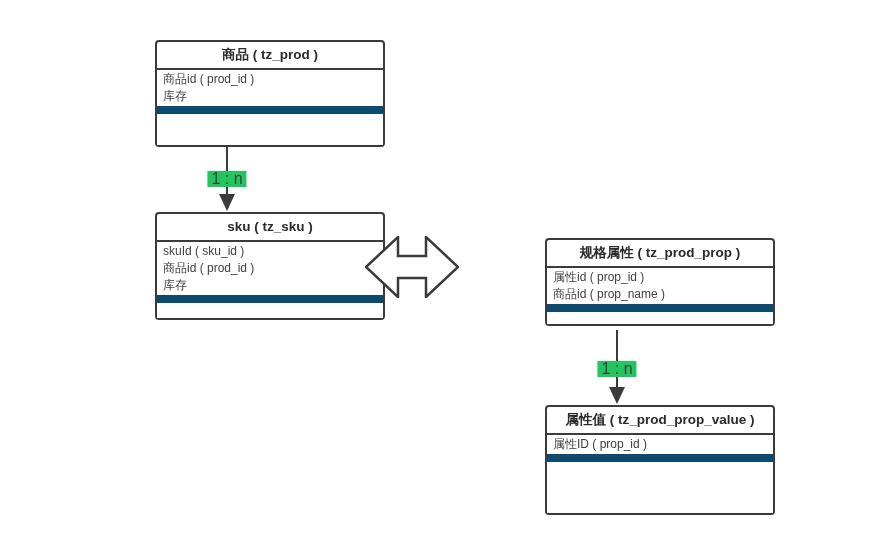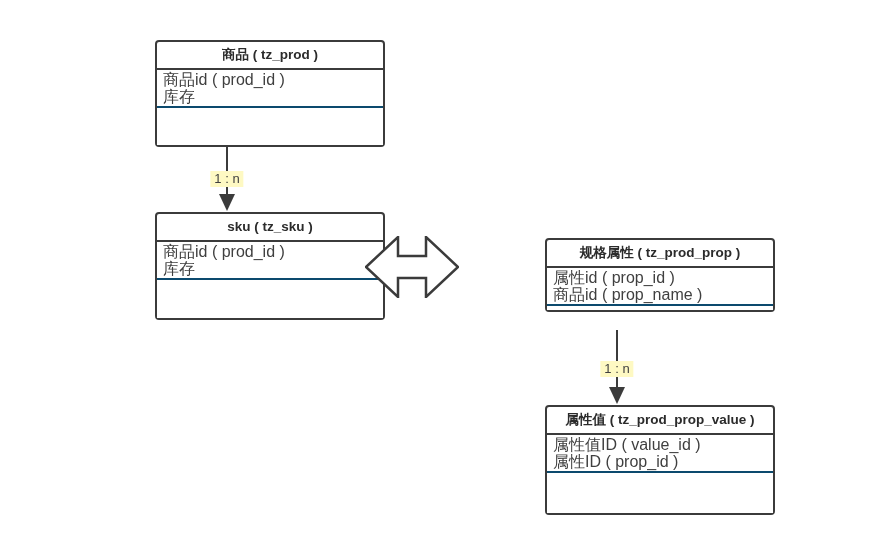--- a/index.html
+++ b/index.html
@@ -31,23 +31,23 @@
     line-height: 26px;
     text-align: center;
     font-weight: bold;
     font-size: 13.5px;
     color: #2b2b2b;
     border-bottom: 2px solid #3b3b3b;
     white-space: nowrap;
     overflow: hidden;
   }
   .entity-fields {
-    border-bottom: 2px solid #0c4a6e;
+    border-bottom: 8px solid #0c4a6e;
     padding: 1px 16px 1px 6px;
-    font-size: 16px;
+    font-size: 12px;
   }
   .field {
     line-height: 17px;
     white-space: nowrap;
   }
   .entity-empty {
     flex: 1;
     background: #ffffff;
   }
   .vline {
@@ -59,23 +59,23 @@
     position: absolute;
     width: 0;
     height: 0;
     border-left: 8px solid transparent;
     border-right: 8px solid transparent;
     border-top: 17px solid #3b3b3b;
   }
   .card-label {
     position: absolute;
     transform: translateX(-50%);
-    background: #fef9c3;
+    background: #22c55e;
     padding: 0 4px;
-    font-size: 13px;
+    font-size: 16px;
     line-height: 16px;
     color: #3f3f3f;
     white-space: nowrap;
   }
   .double-arrow {
     position: absolute;
     left: 365px;
     top: 236px;
     width: 94px;
     height: 62px;
@@ -95,45 +95,45 @@
     <div class="entity-empty"></div>
   </div>
 
   <div class="vline" style="left:226px; top:147px; height:47px;"></div>
   <div class="card-label" style="left:227px; top:171px;">1 : n</div>
   <div class="arrow-down" style="left:219px; top:194px;"></div>
 
   <div class="entity" style="left:112px; top:212px; width:230px; height:108px;justify-content:space-between;">
     <div class="entity-title">sku ( tz_sku )</div>
     <div class="entity-fields">
+      <div class="field">skuId ( sku_id )</div>
       <div class="field">商品id ( prod_id )</div>
       <div class="field">库存</div>
     </div>
     <div class="entity-empty"></div>
   </div>
 
   <svg class="double-arrow" viewBox="0 0 94 62">
     <polygon points="1,31 33,1 33,20 61,20 61,1 93,31 61,61 61,42 33,42 33,61" fill="#ffffff" stroke="#3b3b3b" stroke-width="2.5" stroke-linejoin="miter"></polygon>
   </svg>
 
-  <div class="entity" style="left:502px; top:238px; width:230px; height:74px;">
+  <div class="entity" style="left:502px; top:238px; width:230px; height:88px;">
     <div class="entity-title">规格属性 ( tz_prod_prop )</div>
     <div class="entity-fields">
       <div class="field">属性id ( prop_id )</div>
       <div class="field">商品id ( prop_name )</div>
     </div>
     <div class="entity-empty"></div>
   </div>
 
   <div class="vline" style="left:616px; top:330px; height:57px;"></div>
   <div class="card-label" style="left:617px; top:361px;">1 : n</div>
   <div class="arrow-down" style="left:609px; top:387px;"></div>
 
   <div class="entity" style="left:502px; top:405px; width:230px; height:110px;">
     <div class="entity-title">属性值 ( tz_prod_prop_value )</div>
     <div class="entity-fields">
-      <div class="field">属性值ID ( value_id )</div>
       <div class="field">属性ID ( prop_id )</div>
     </div>
     <div class="entity-empty"></div>
   </div>
 
 </div>
 
 </body></html>

